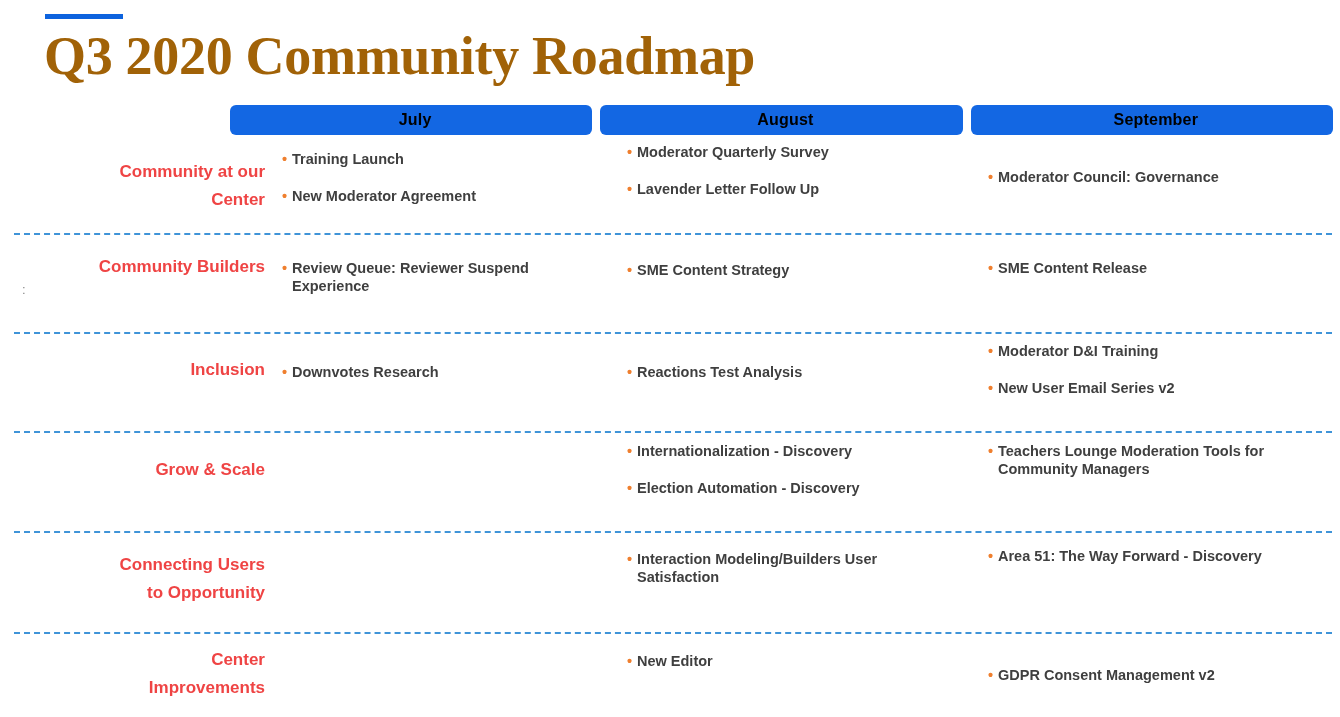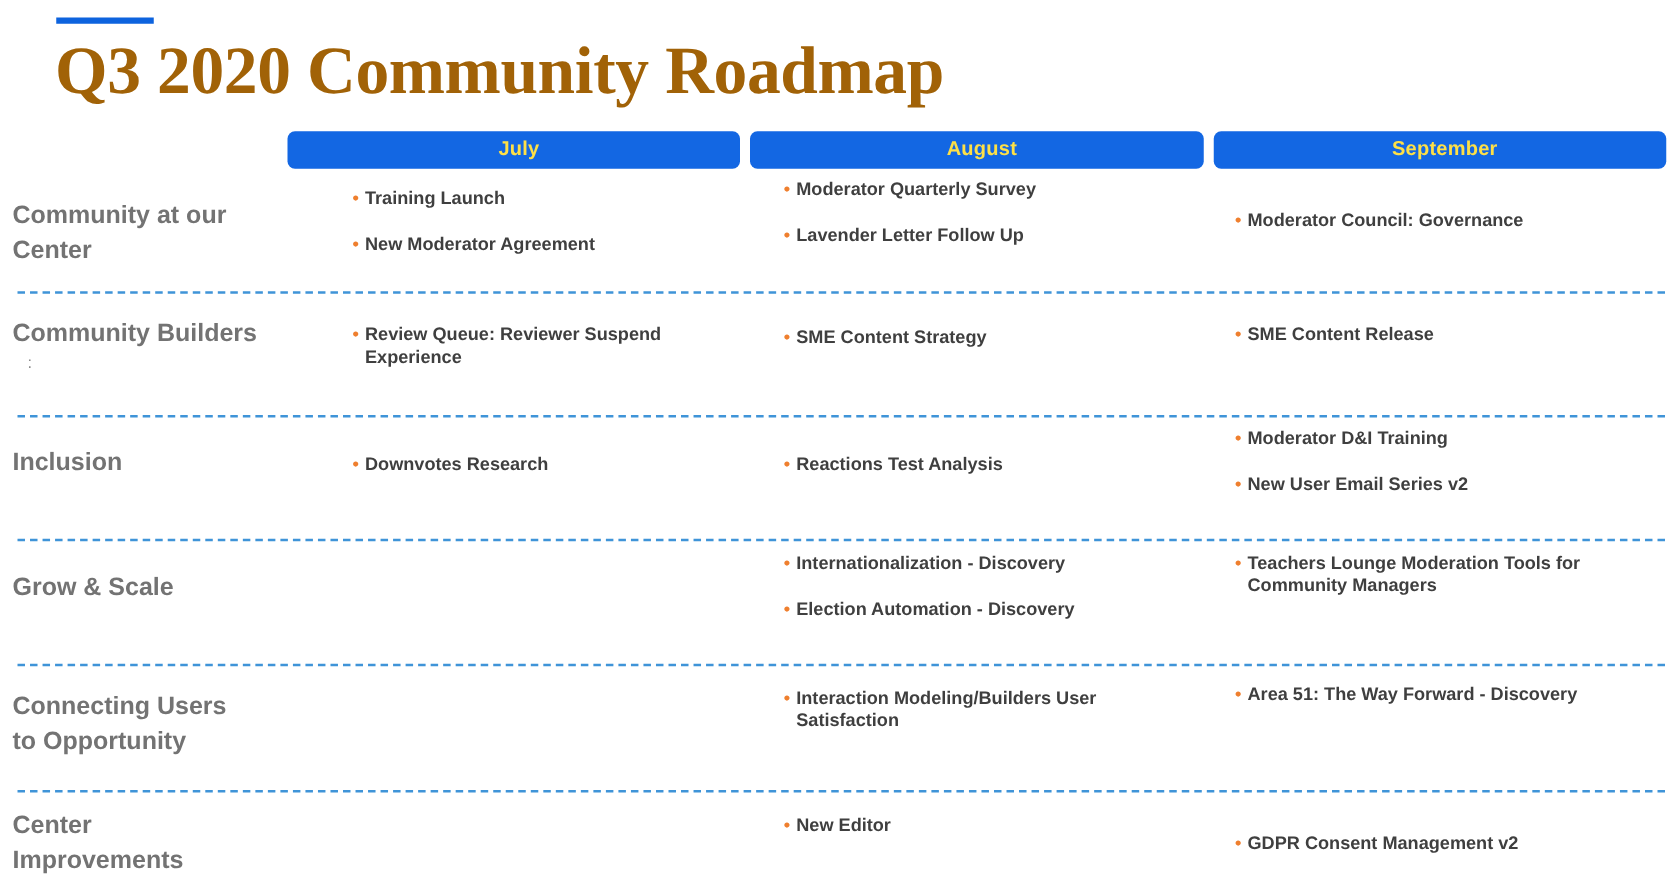--- a/index.html
+++ b/index.html
@@ -45,21 +45,21 @@
     top: 105px;
     width: 1103px;
     height: 30px;
     display: flex;
     gap: 8px;
   }
   .month-pill {
     flex: 1 1 0;
     background: #1367e3;
     border-radius: 6px;
-    color: #fde047;
+    color: #000000;
     font-size: 16px;
     font-weight: 700;
     display: flex;
     align-items: center;
     justify-content: center;
     letter-spacing: 0.2px;
     padding-left: 8px;
   }
 
   
@@ -78,23 +78,23 @@
     left: 14px;
     right: 8px;
     bottom: 0;
     height: 0;
     border-top: 2px dashed #3f94d8;
   }
   .row-label {
     position: absolute;
     left: 10px;
     width: 255px;
-    text-align: left;
-    color: #737373;
-    font-size: 20px;
+    text-align: right;
+    color: #ef4444;
+    font-size: 17px;
     font-weight: 700;
     line-height: 28px;
   }
   .cell {
     position: absolute;
     top: 0;
   }
   .cell-jul  { left: 282px; width: 300px; }
   .cell-aug  { left: 627px; width: 300px; }
   .cell-sep  { left: 988px; width: 320px; }

